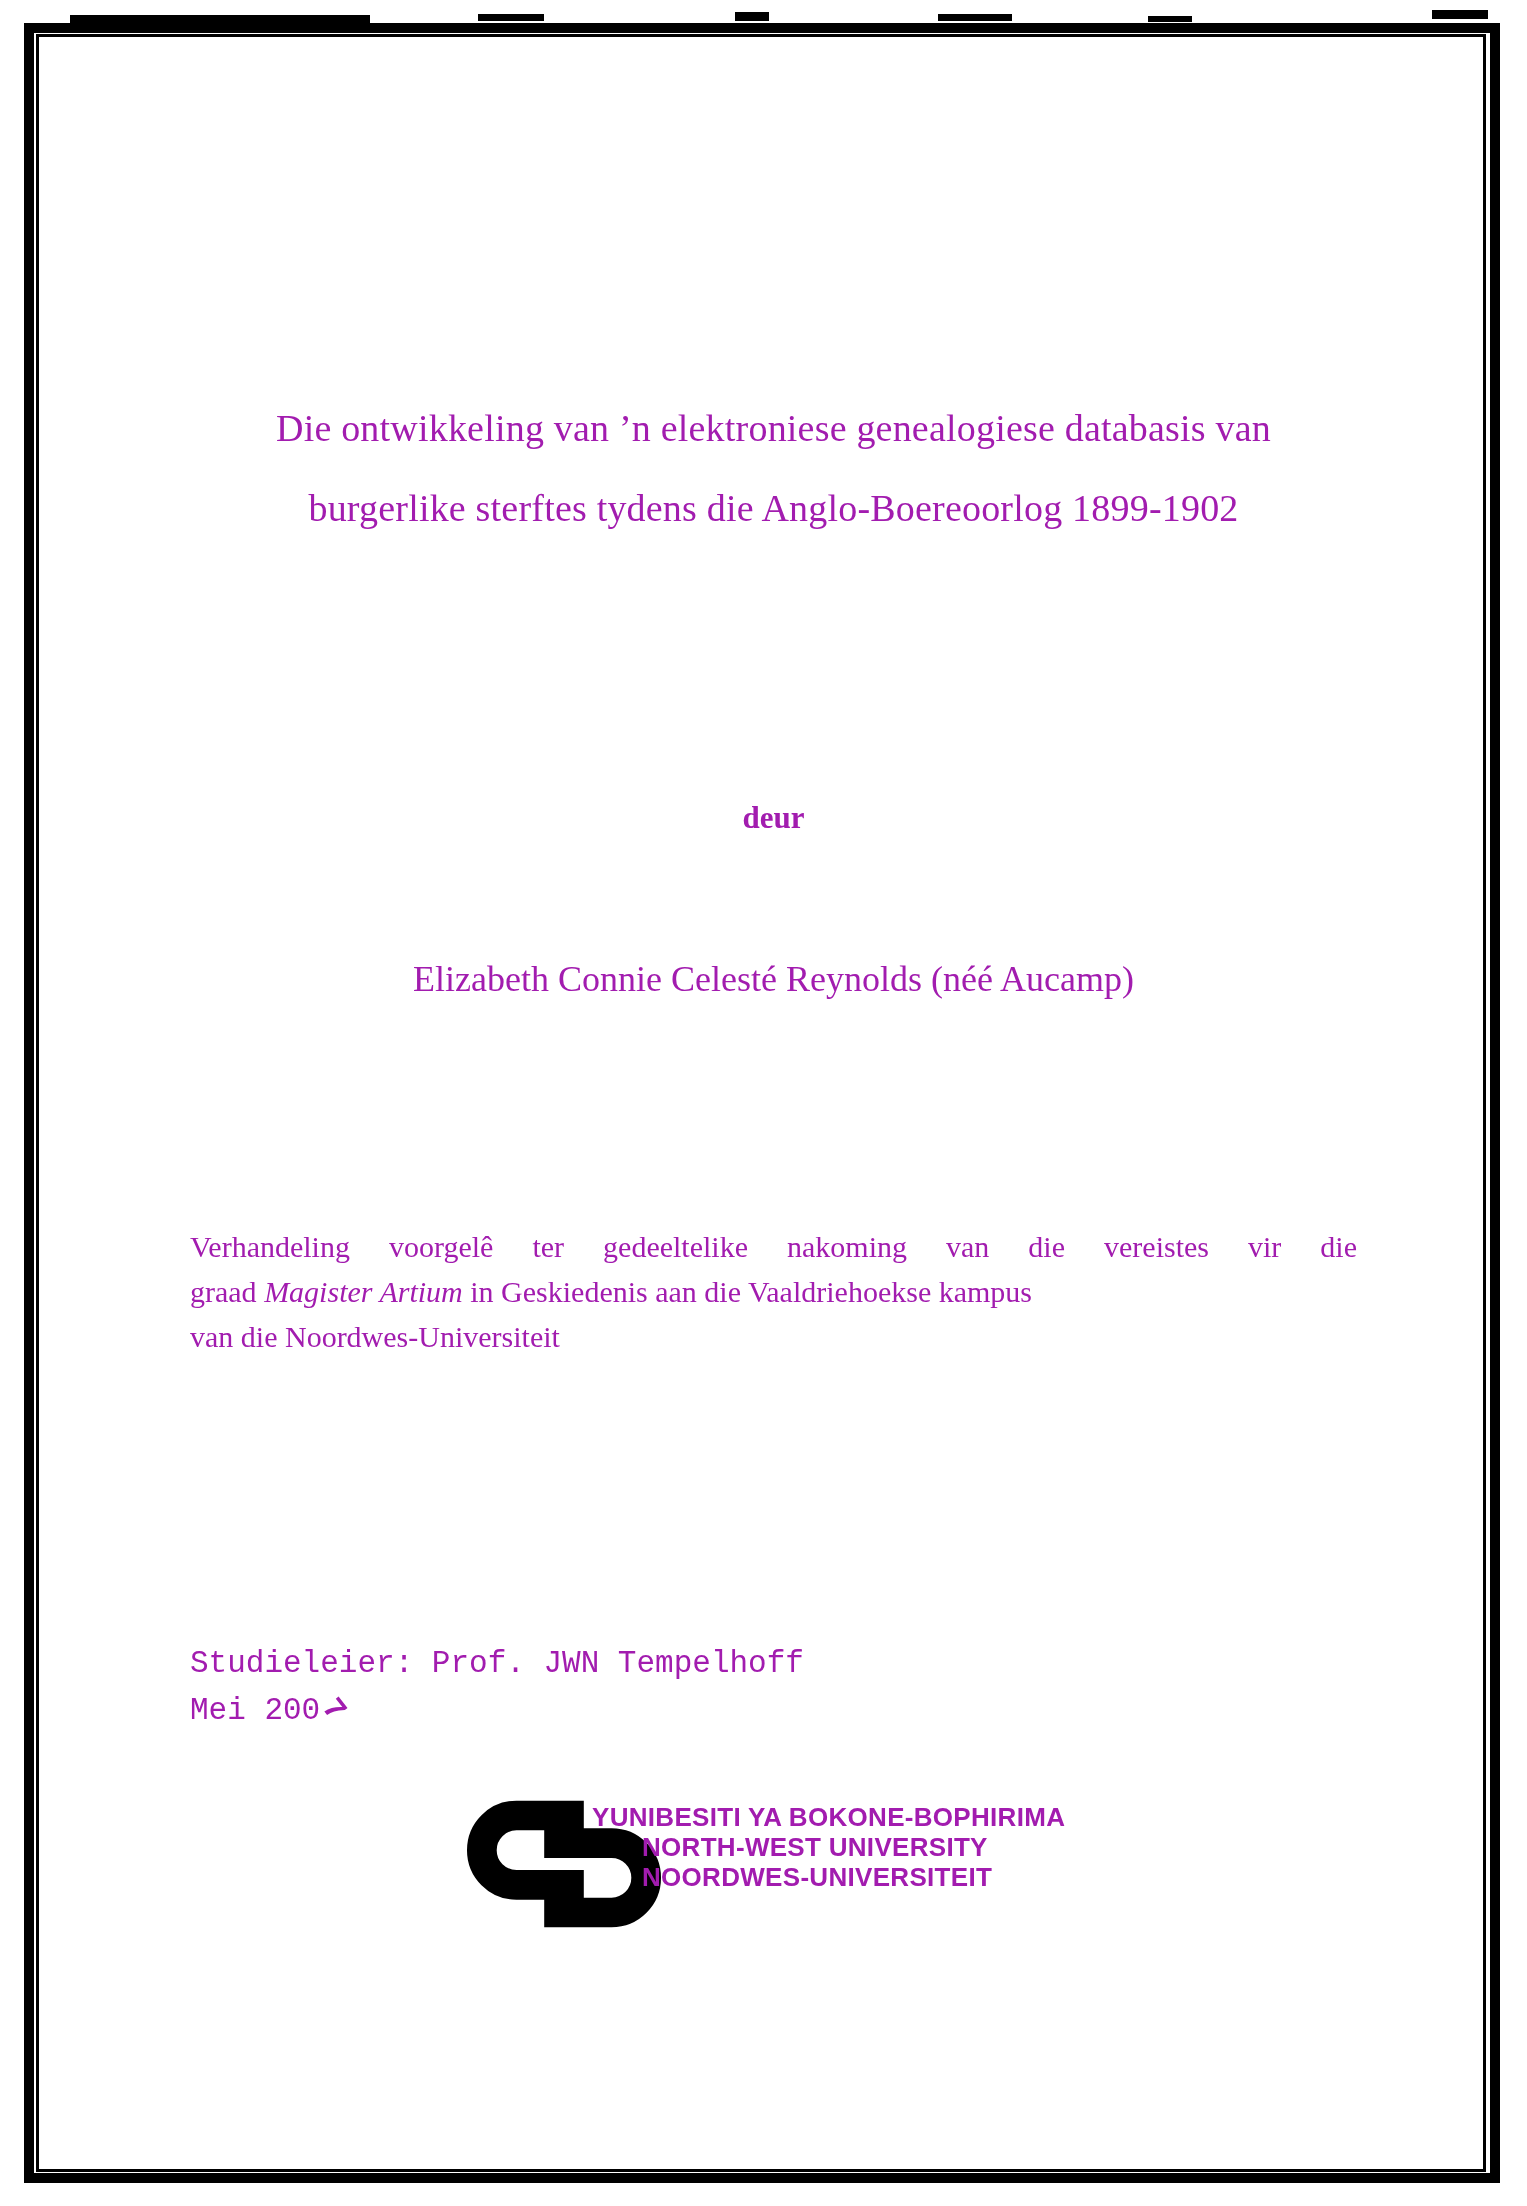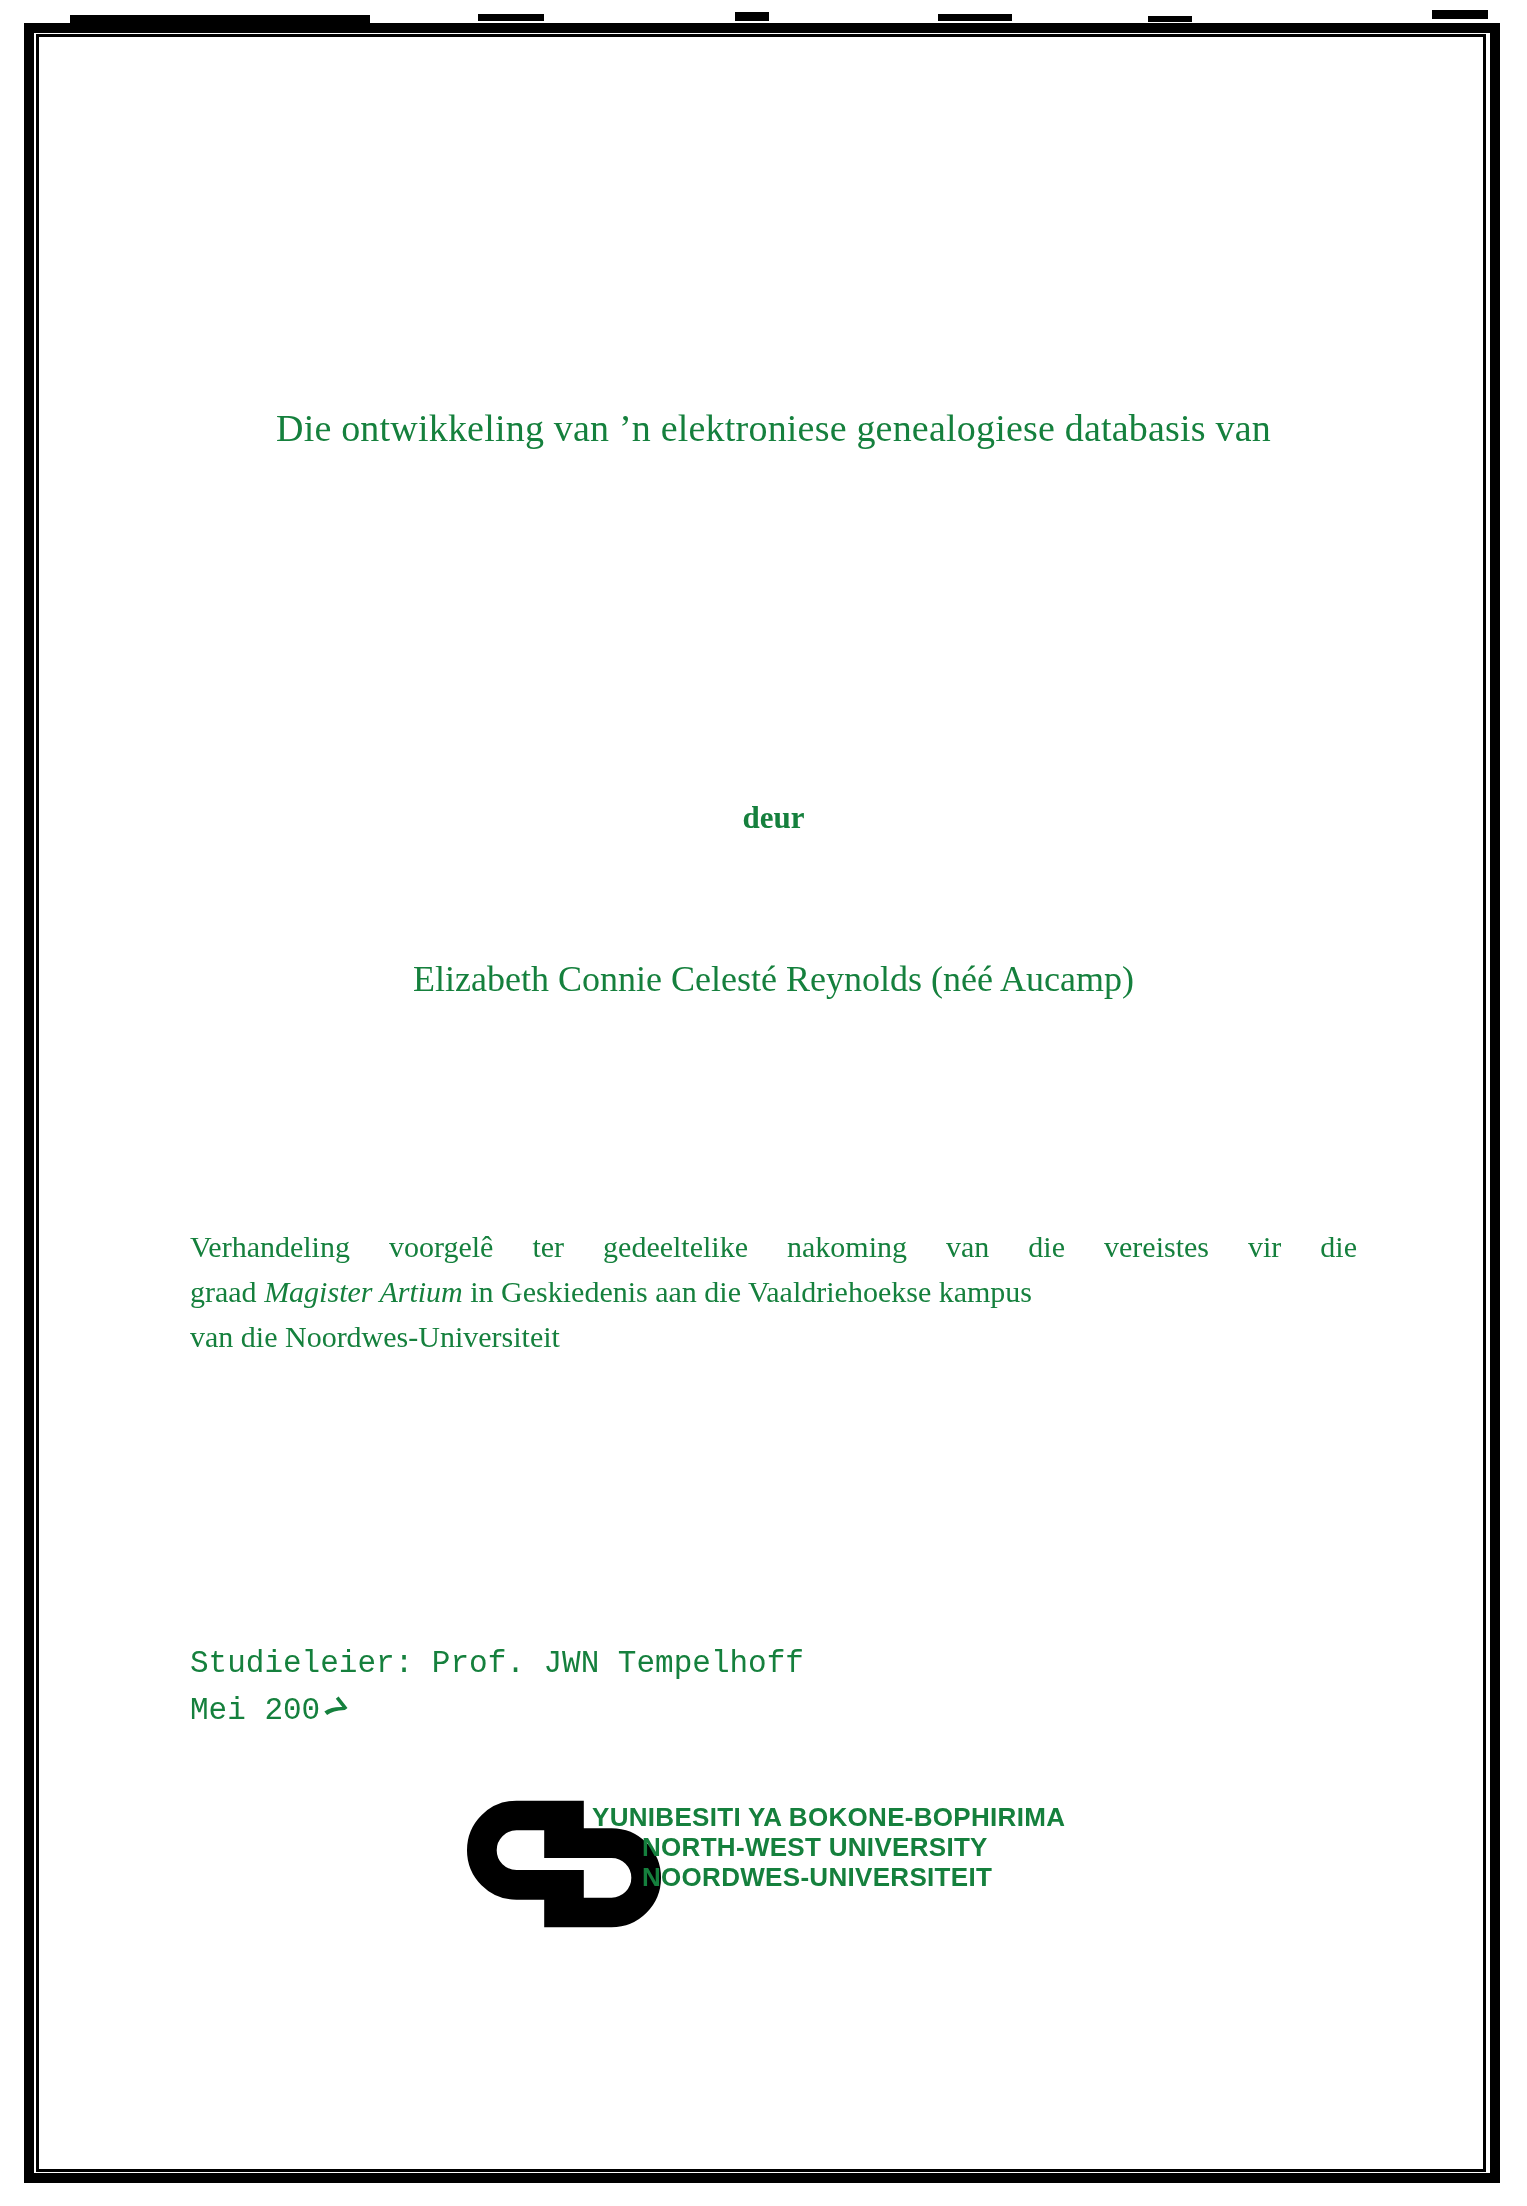--- a/index.html
+++ b/index.html
@@ -5,21 +5,21 @@
   html, body {
     margin: 0;
     padding: 0;
     background: #ffffff;
   }
   .page {
     position: relative;
     width: 1527px;
     height: 2206px;
     background: #ffffff;
-    color: #15803d;
+    color: #a21caf;
     font-family: "Liberation Serif", serif;
     overflow: hidden;
   }
   
   .frame-outer {
     position: absolute;
     left: 24px; top: 23px;
     width: 1476px; height: 2160px;
     border: 10px solid #000;
     box-sizing: border-box;
@@ -117,20 +117,21 @@
 
   <div class="art art1"></div>
   <div class="art art2"></div>
   <div class="art art3"></div>
   <div class="art art4"></div>
   <div class="art art5"></div>
   <div class="art art6"></div>
 
   <div class="col title">
     <div>Die ontwikkeling van ’n elektroniese genealogiese databasis van</div>
+    <div>burgerlike sterftes tydens die Anglo-Boereoorlog 1899-1902</div>
   </div>
 
   <div class="col byline">deur</div>
 
   <div class="col author">Elizabeth Connie Celesté Reynolds (néé Aucamp)</div>
 
   <div class="col statement">
     <div class="l1">Verhandeling voorgelê ter gedeeltelike nakoming van die vereistes vir die</div>
     <div class="l2"><span>graad </span><i>Magister Artium</i><span> in Geskiedenis aan die Vaaldriehoekse kampus</span></div>
     <div class="l3">van die Noordwes-Universiteit</div>

